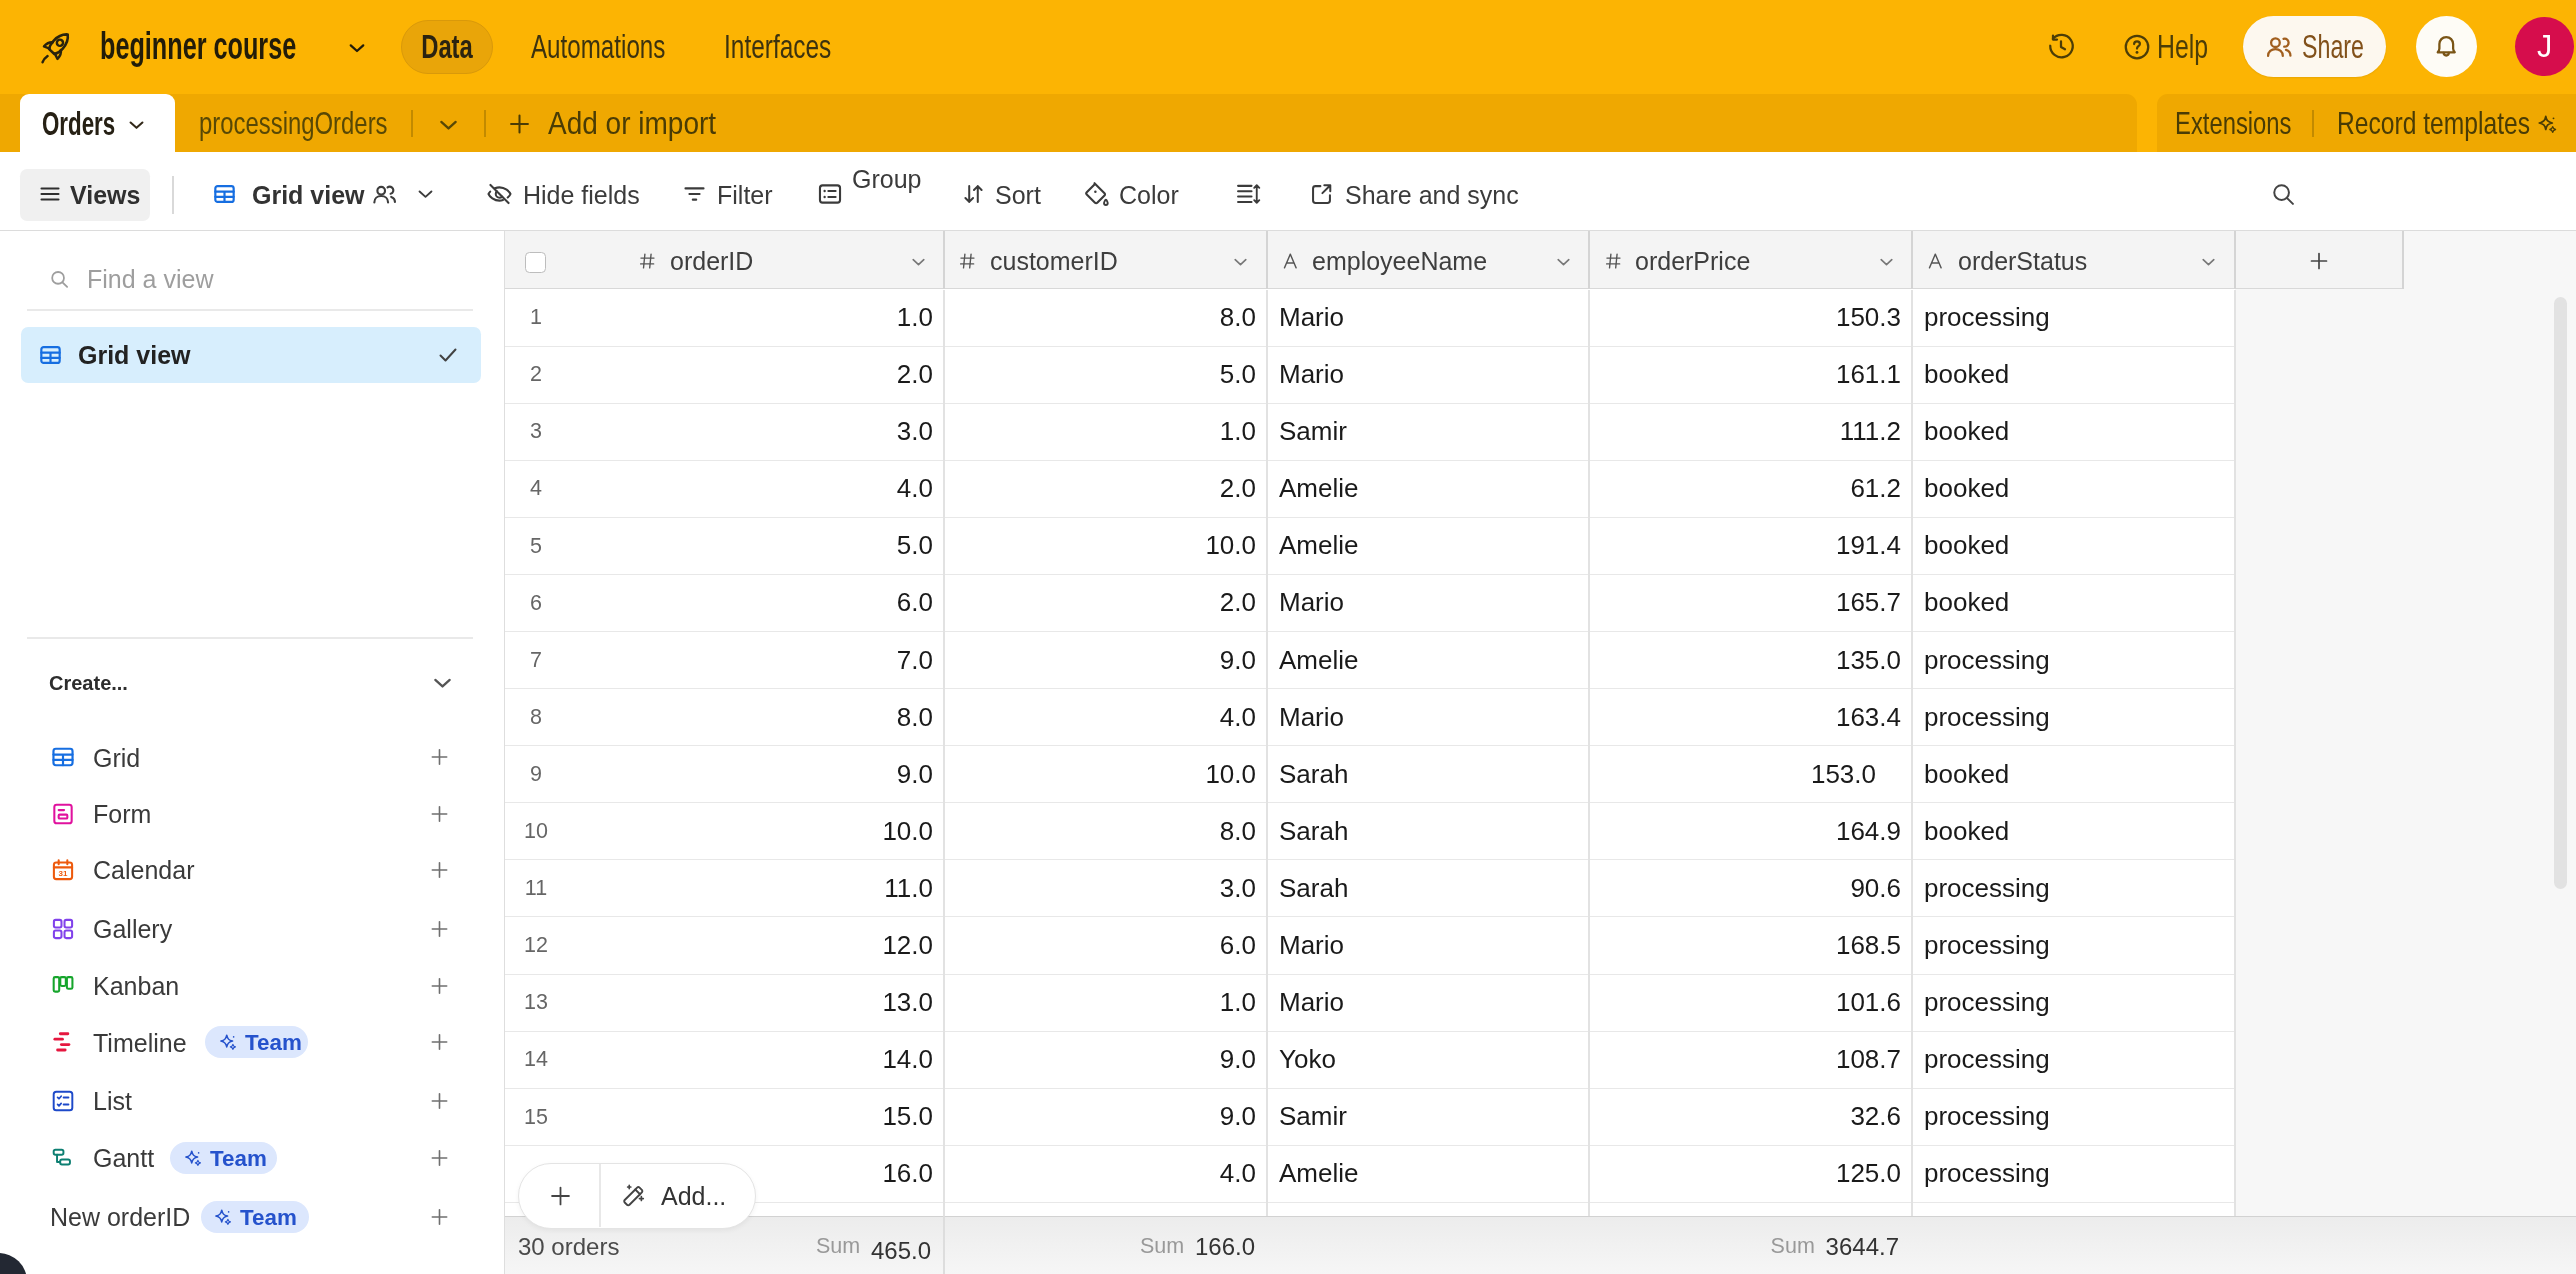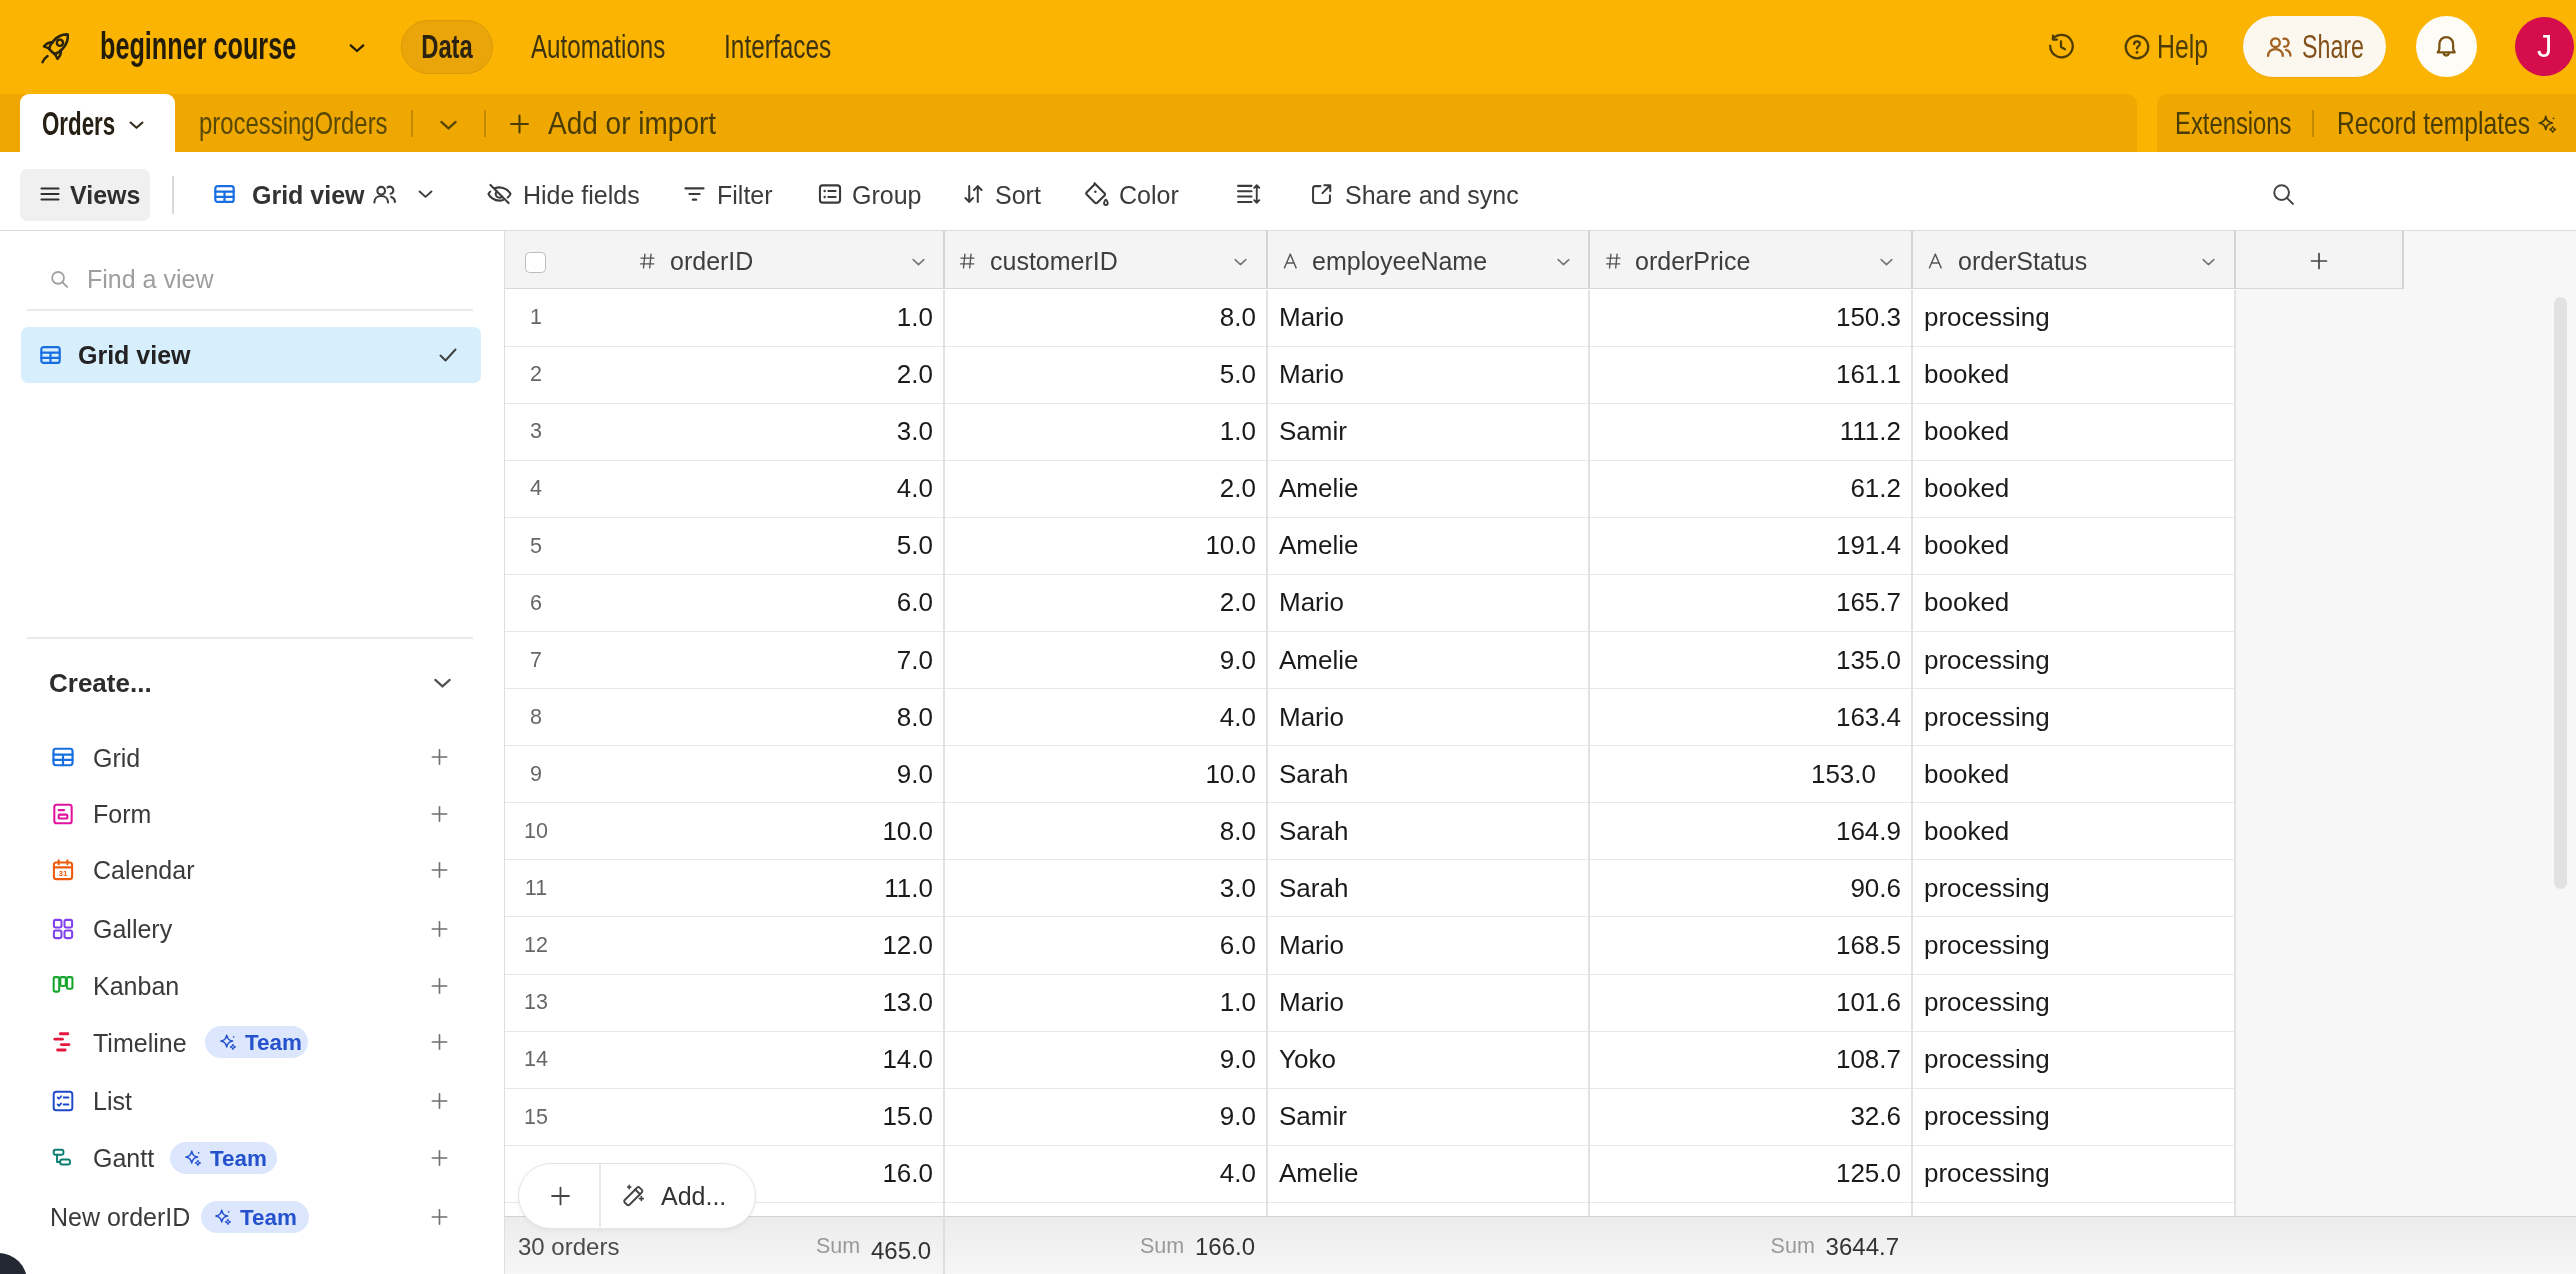--- a/index.html
+++ b/index.html
@@ -105,21 +105,21 @@
 <div style="position:absolute;left:681px;top:194px;transform:translateY(-50%);line-height:0;"><svg width="27" height="27" viewBox="0 0 24 24" fill="none">
         <path d="M4 7 L20 7 M7.5 12 L16.5 12 M10.5 17 L13.5 17" stroke="#3b3b3b" stroke-width="1.9" stroke-linecap="round" stroke-linejoin="round"></path>
       </svg></div>
 <div style="position:absolute;left:717px;top:176px;height:38px;display:flex;align-items:center;font-size:25px;font-weight:400;color:#3b3b3b;letter-spacing:0;white-space:nowrap;">Filter</div>
 <div style="position:absolute;left:816px;top:194px;transform:translateY(-50%);line-height:0;"><svg width="28" height="28" viewBox="0 0 24 24" fill="none">
         <rect x="3.4" y="4.6" width="17.2" height="14.8" rx="2.2" stroke="#3b3b3b" stroke-width="1.8" stroke-linecap="round" stroke-linejoin="round"></rect>
         <circle cx="7.4" cy="9.4" r="1" fill="#3b3b3b"></circle>
         <circle cx="7.4" cy="14.6" r="1" fill="#3b3b3b"></circle>
         <path d="M10.6 9.4 L16.8 9.4 M10.6 14.6 L16.8 14.6" stroke="#3b3b3b" stroke-width="1.8" stroke-linecap="round" stroke-linejoin="round"></path>
       </svg></div>
-<div style="position:absolute;left:852px;top:176px;height:38px;display:flex;align-items:center;font-size:25px;font-weight:400;color:#3b3b3b;letter-spacing:0;white-space:nowrap;">Group</div>
+<div style="position:absolute;left:852px;top:160px;height:38px;display:flex;align-items:center;font-size:25px;font-weight:400;color:#3b3b3b;letter-spacing:0;white-space:nowrap;">Group</div>
 <div style="position:absolute;left:960px;top:194px;transform:translateY(-50%);line-height:0;"><svg width="27" height="27" viewBox="0 0 24 24" fill="none">
         <path d="M8.2 5 L8.2 19 M8.2 19 L4.8 15.6 M8.2 19 L11.6 15.6" stroke="#3b3b3b" stroke-width="1.8" stroke-linecap="round" stroke-linejoin="round"></path>
         <path d="M15.8 19 L15.8 5 M15.8 5 L12.4 8.4 M15.8 5 L19.2 8.4" stroke="#3b3b3b" stroke-width="1.8" stroke-linecap="round" stroke-linejoin="round"></path>
       </svg></div>
 <div style="position:absolute;left:995px;top:176px;height:38px;display:flex;align-items:center;font-size:25px;font-weight:400;color:#3b3b3b;letter-spacing:0;white-space:nowrap;">Sort</div>
 <div style="position:absolute;left:1081px;top:194px;transform:translateY(-50%);line-height:0;"><svg width="30" height="30" viewBox="0 0 24 24" fill="none">
         <path d="M10.8 3.4 L18.8 11.4 C19.3 11.9 19.3 12.7 18.8 13.2 L13 19 C12.5 19.5 11.7 19.5 11.2 19 L4.6 12.4 C4.1 11.9 4.1 11.1 4.6 10.6 L10.8 4.4" stroke="#3b3b3b" stroke-width="1.7" stroke-linecap="round" stroke-linejoin="round"></path>
         <circle cx="11.5" cy="10.1" r="1" fill="#3b3b3b"></circle>
         <path d="M20.2 16.6 C20.9 17.7 21.4 18.6 21.4 19.2 C21.4 20.1 20.7 20.8 19.9 20.8 C19.1 20.8 18.4 20.1 18.4 19.2 C18.4 18.6 18.9 17.7 19.6 16.6 C19.75 16.4 20.05 16.4 20.2 16.6 Z" stroke="#3b3b3b" stroke-width="1.5" stroke-linecap="round" stroke-linejoin="round"></path>
       </svg></div>
@@ -147,21 +147,21 @@
 <div style="position:absolute;left:20.6px;top:327px;width:460px;height:56px;background:#d7eefd;border-radius:7.2px;"></div>
 <div style="position:absolute;left:38px;top:355px;transform:translateY(-50%);line-height:0;"><svg width="25" height="25" viewBox="0 0 24 24" fill="none">
         <rect x="3.2" y="4.4" width="17.6" height="15.2" rx="2.2" stroke="#166EE1" stroke-width="2.1" stroke-linecap="round" stroke-linejoin="round"></rect>
         <path d="M3.2 9.8 L20.8 9.8 M12 9.8 L12 19.6 M3.2 14.7 L20.8 14.7" stroke="#166EE1" stroke-width="2.1" stroke-linecap="round" stroke-linejoin="round"></path>
       </svg></div>
 <div style="position:absolute;left:78px;top:336px;height:38px;display:flex;align-items:center;font-size:25px;font-weight:600;color:#222;letter-spacing:0;white-space:nowrap;">Grid view</div>
 <div style="position:absolute;left:436px;top:355px;transform:translateY(-50%);line-height:0;"><svg width="24" height="24" viewBox="0 0 24 24" fill="none">
         <path d="M4.5 12.5 L9.5 17.5 L19.5 6.5" stroke="#424242" stroke-width="2.0" stroke-linecap="round" stroke-linejoin="round"></path>
       </svg></div>
 <div style="position:absolute;left:27px;top:637px;width:446px;height:1.8px;background:#e9e9e9;"></div>
-<div style="position:absolute;left:49px;top:664px;height:39px;display:flex;align-items:center;font-size:26px;font-weight:700;color:#2d2d2d;letter-spacing:0;white-space:nowrap;">Create...</div>
+<div style="position:absolute;left:49px;top:664px;height:39px;display:flex;align-items:center;font-size:20px;font-weight:700;color:#2d2d2d;letter-spacing:0;white-space:nowrap;">Create...</div>
 <div style="position:absolute;left:431px;top:683px;transform:translateY(-50%);line-height:0;"><svg width="23" height="23" viewBox="0 0 24 24" fill="none">
         <path d="M4.5 8.8 L12 15.6 L19.5 8.8" stroke="#555" stroke-width="2.4" stroke-linecap="round" stroke-linejoin="round"></path>
       </svg></div>
 <div style="position:absolute;left:50px;top:757px;transform:translateY(-50%);line-height:0;"><svg width="26" height="26" viewBox="0 0 24 24" fill="none">
         <rect x="3.2" y="4.4" width="17.6" height="15.2" rx="2.2" stroke="#166EE1" stroke-width="2.0" stroke-linecap="round" stroke-linejoin="round"></rect>
         <path d="M3.2 9.8 L20.8 9.8 M12 9.8 L12 19.6 M3.2 14.7 L20.8 14.7" stroke="#166EE1" stroke-width="2.0" stroke-linecap="round" stroke-linejoin="round"></path>
       </svg></div>
 <div style="position:absolute;left:93px;top:739px;height:38px;display:flex;align-items:center;font-size:25px;font-weight:500;color:#3a3a3a;letter-spacing:0;white-space:nowrap;">Grid</div>
 <div style="position:absolute;left:428px;top:757px;transform:translateY(-50%);line-height:0;"><svg width="23" height="23" viewBox="0 0 24 24" fill="none">
         <path d="M12 4.5 L12 19.5 M4.5 12 L19.5 12" stroke="#6f6f6f" stroke-width="1.7" stroke-linecap="round" stroke-linejoin="round"></path>

